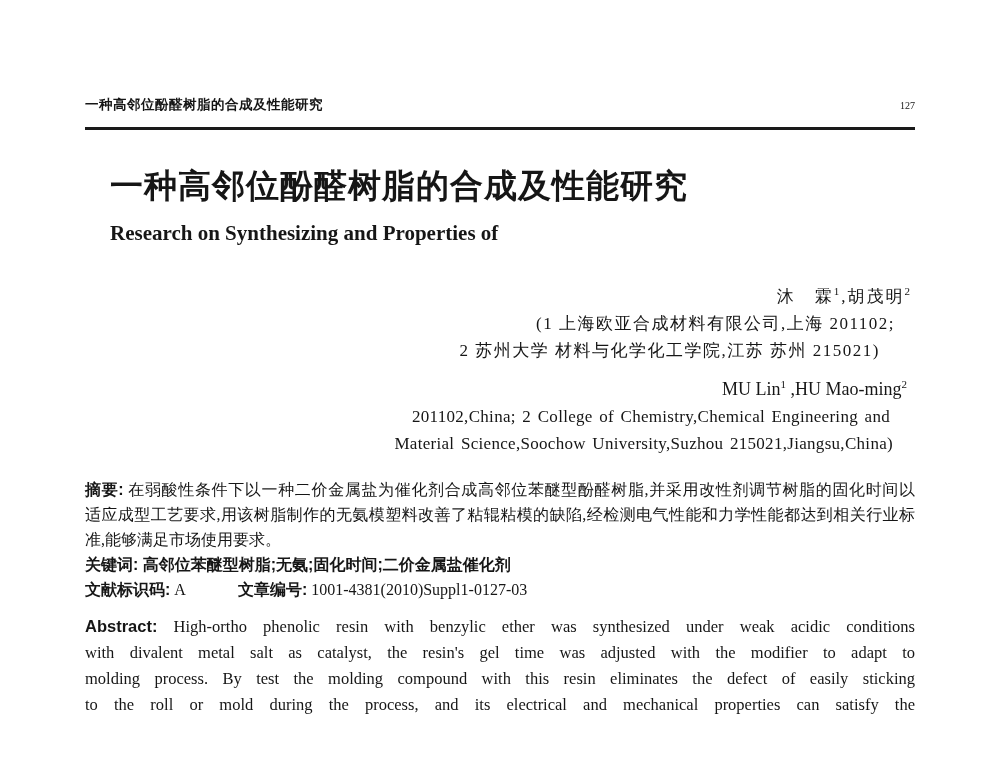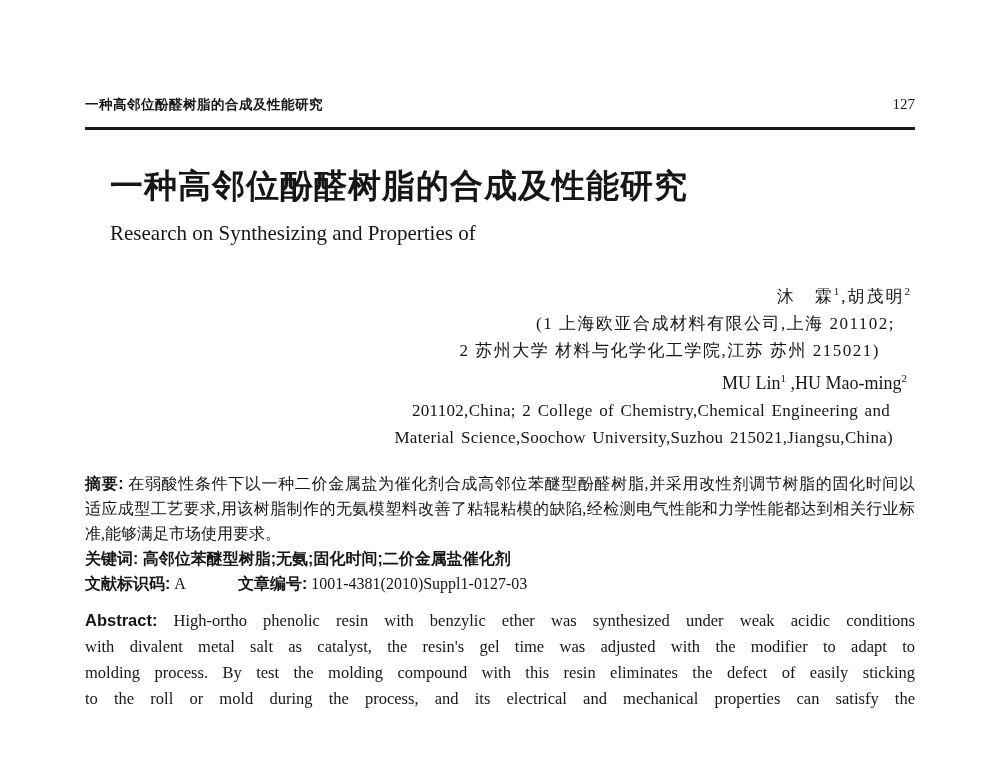--- a/index.html
+++ b/index.html
@@ -16,39 +16,39 @@
 
   
   .runhead{
     padding-top:96px;
     display:flex;justify-content:space-between;align-items:baseline;
   }
   .runhead .rt{
     font-family:"Liberation Sans", sans-serif;
     font-weight:700;font-size:13.5px;letter-spacing:0.5px;
   }
-  .runhead .pn{font-size:15px;}
+  .runhead .pn{font-size:10px;}
   .rule{margin-top:13px;height:3px;background:#1a1a1a;}
 
   
   .title-cn{
     margin:36px 0 0 25px;
     font-family:"Liberation Sans", sans-serif;
     font-weight:700;font-size:33px;line-height:40px;letter-spacing:1px;
     white-space:nowrap;
   }
-  .title-en{margin:11px 0 0 25px;font-size:21px;line-height:33px;}
+  .title-en{margin:11px 0 0 25px;font-size:21px;line-height:33px;font-weight:bold;}
 
   
   .authors{margin-top:33px;text-align:right;line-height:27px;font-family:Liberation Serif, serif;}
   .authors div{white-space:nowrap;}
   .a-cn  {font-size:17px;letter-spacing:2px;padding-right:3px;}
   .af-cn1{font-size:17px;letter-spacing:1.5px;padding-right:20px;}
   .af-cn2{font-size:17px;letter-spacing:1.5px;padding-right:35px;}
-  .a-en  {font-size:18px;padding-right:8px;margin-top:6px;}
+  .a-en  {font-size:18px;padding-right:8px;margin-top:12px;}
   .af-en1{font-size:17px;word-spacing:2px;letter-spacing:0.3px;padding-right:4px;}
   .af-en2{font-size:17px;word-spacing:2px;letter-spacing:0.3px;padding-right:25px;}
   .af-en3{font-size:17px;word-spacing:2px;letter-spacing:0.3px;padding-right:22px;}
   sup{font-size:11px;line-height:0;}
 
   
   .abs-cn{margin-top:20px;font-size:16px;line-height:25px;}
   .lbl{
     font-family:Liberation Sans, sans-serif;
     font-weight:700;

